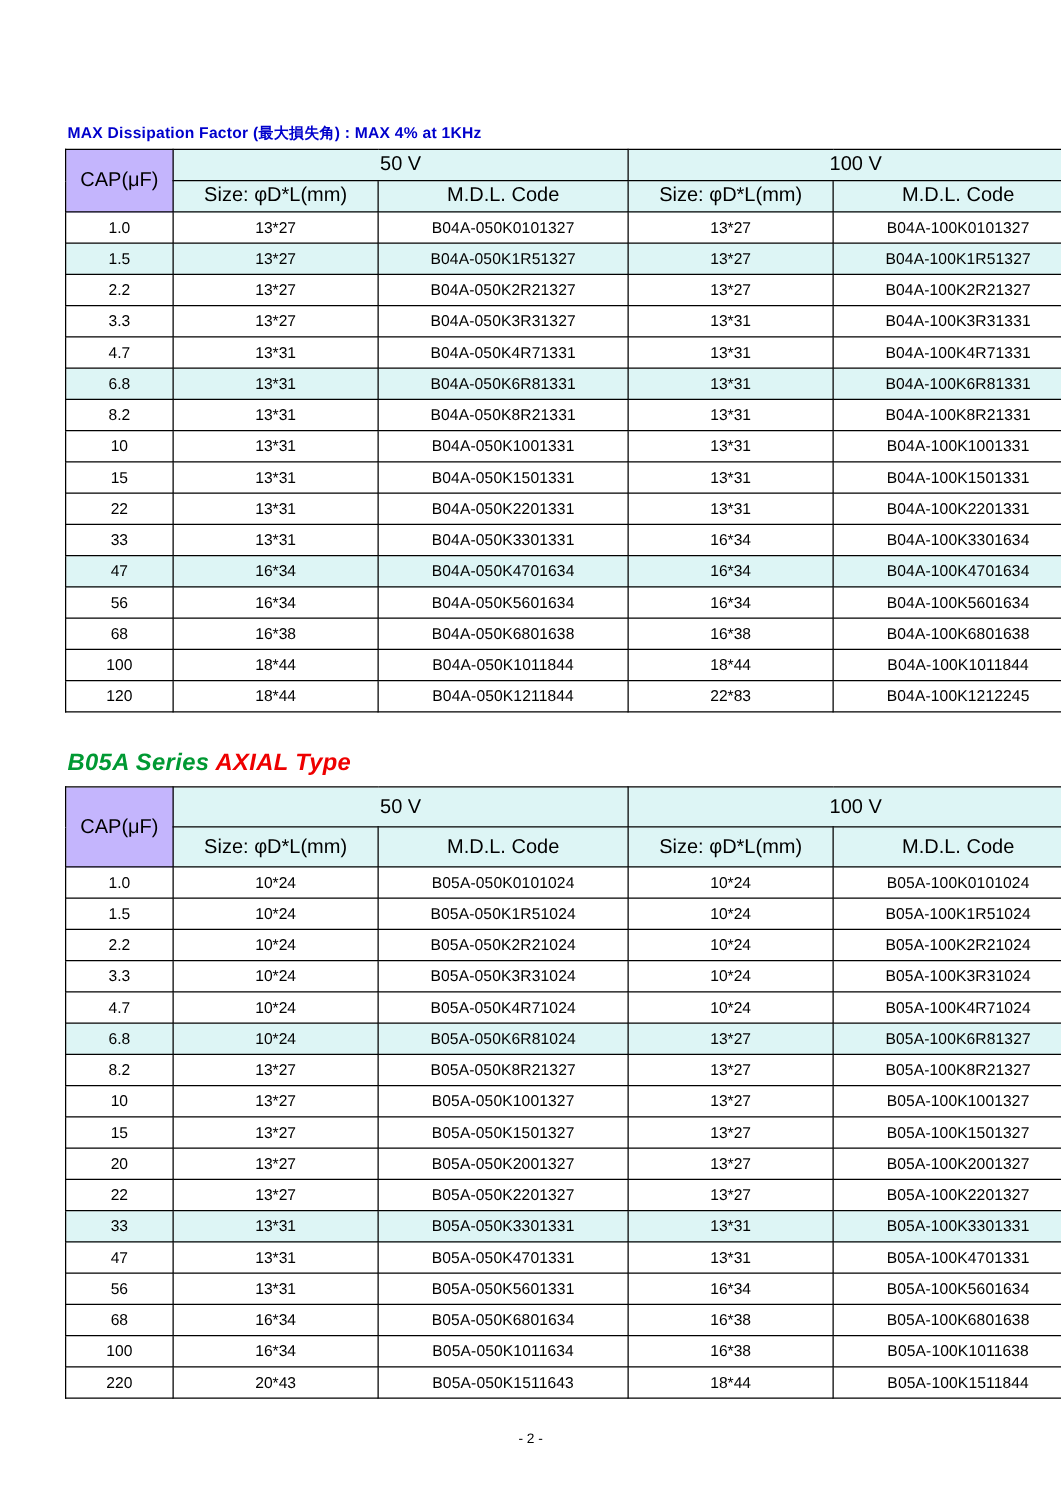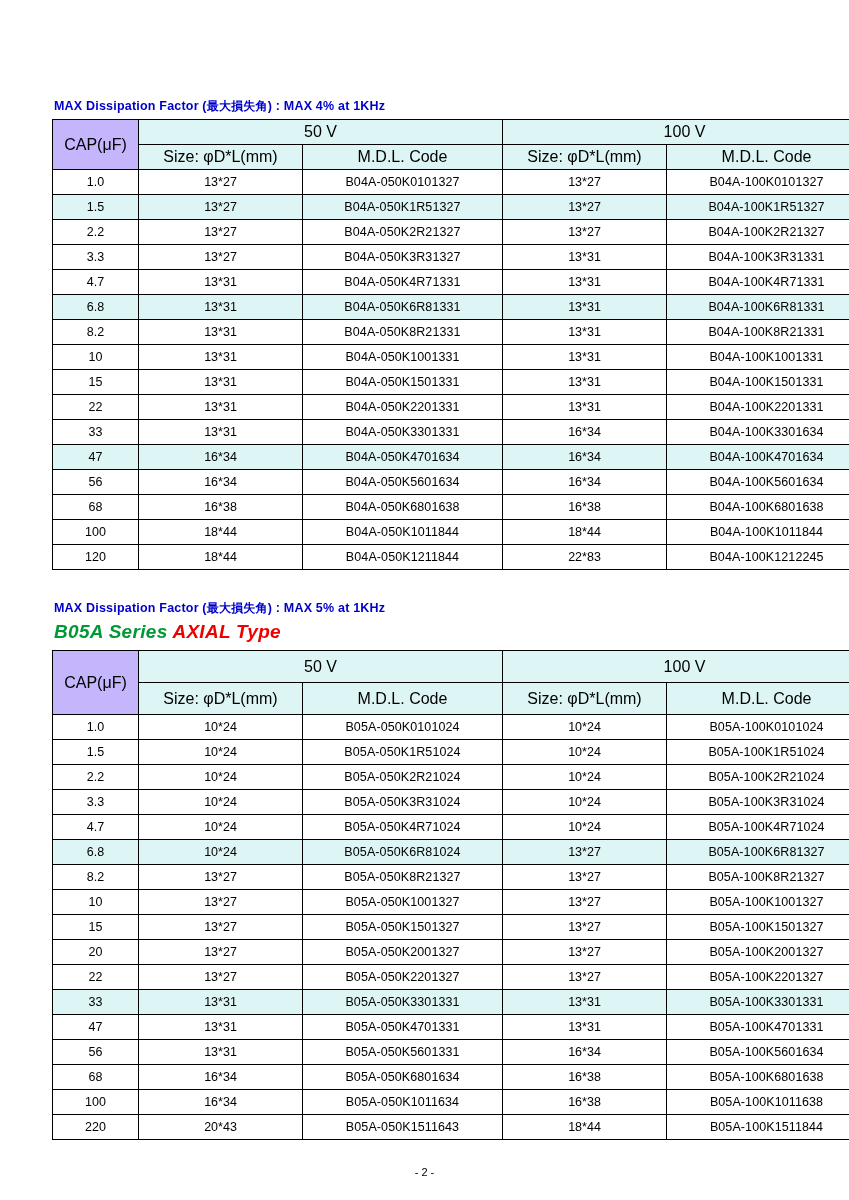--- a/index.html
+++ b/index.html
@@ -241,23 +241,20 @@
             <td>18*44</td>
             <td class="mdl">B04A-050K1211844</td>
             <td>22*83</td>
             <td class="mdl">B04A-100K1212245</td>
           </tr>
         </tbody>
     </table>
   </div>
 
   <div class="section">
-    <div class="df-line">
-      <span>MAX  Dissipation Factor (</span><span class="cjk">最大損失角</span><span>) : MAX  5%  at  1KHz</span>
-    </div>
     <div class="series-title">
       <span class="green">B05A Series </span><span class="red">AXIAL Type</span>
     </div>
 
     <table class="spec tbl-b05a">
       <colgroup>
         <col class="c-cap">
           <col class="c-size">
           <col class="c-code">
           <col class="c-size">

